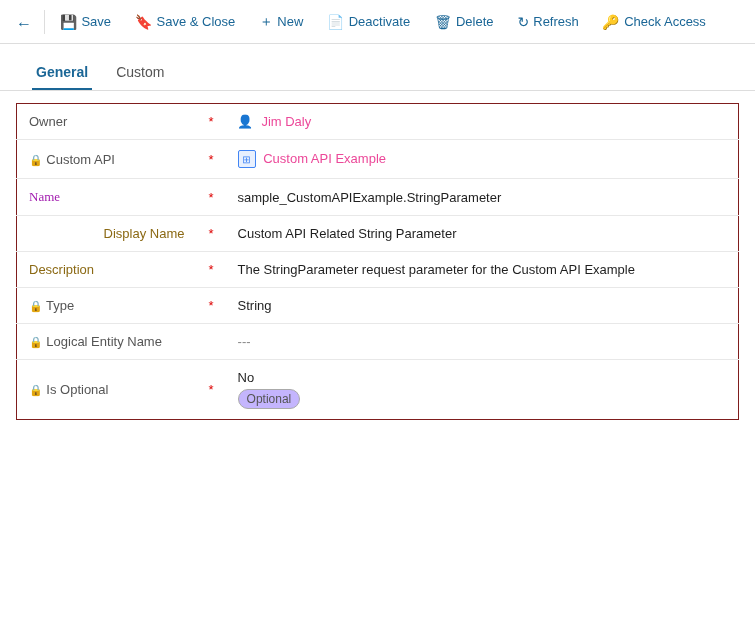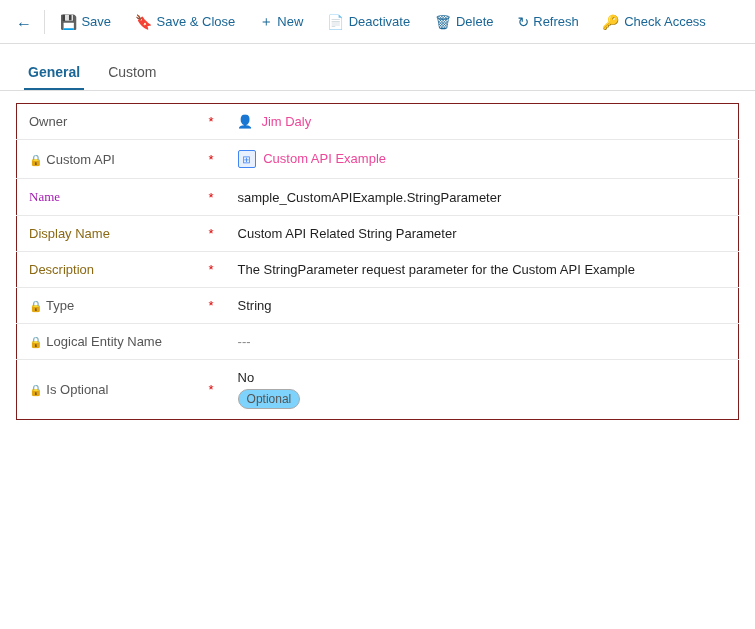--- a/index.html
+++ b/index.html
@@ -24,21 +24,21 @@
     
     .page { background: #fff; margin: 0; padding: 0; height: calc(629px - 44px); overflow-y: auto; }
 
     
     .page-header { padding: 16px 20px 0 20px; }
     .page-title { font-size: 18px; font-weight: 600; color: #1f1f1f; }
     .page-title .saved-badge { font-size: 13px; font-weight: 400; color: #666; margin-left: 8px; }
     .page-subtitle { font-size: 12px; color: #666; margin-top: 2px; }
 
     
-    .tabs { display: flex; padding: 12px 24px 0; border-bottom: 1px solid #ddd; margin-bottom: 0; }
+    .tabs { display: flex; padding: 12px 32px 0; border-bottom: 1px solid #ddd; margin-bottom: 0; }
     .tab {
       padding: 8px 4px; margin-right: 20px; font-size: 14px; cursor: pointer;
       color: #555; border-bottom: 2px solid transparent; text-decoration: none;
     }
     .tab.active { color: #1a6696; border-bottom: 2px solid #1a6696; font-weight: 600; }
 
     
     .form-section { padding: 0 16px 16px; }
     .form-table { width: 100%; border-collapse: collapse; border: 1px solid #7f1d1d; margin-top: 12px; }
     .form-table tr { border-bottom: 1px solid #e8e8e8; }
@@ -51,21 +51,21 @@
     .lock-icon { font-size: 11px; color: #888; }
     .custom-api-icon {
       display: inline-flex; align-items: center; justify-content: center;
       width: 18px; height: 18px; background: #e8f0fe; border: 1px solid #4285f4;
       color: #4285f4; font-size: 10px; margin-right: 4px; border-radius: 2px;
     }
 
     
     .optional-badge {
       display: inline-block; padding: 2px 8px; border: 1px solid #aaa;
-      border-radius: 10px; font-size: 12px; color: #555; background: #7dd3fc;
+      border-radius: 10px; font-size: 12px; color: #555; background: #c4b5fd;
       margin-top: 4px;
     }
   </style>
 </head>
 <body>
 
 <div class="toolbar">
   <button class="back-btn">
     <span>←</span>
   </button>
@@ -132,21 +132,21 @@
         </tr>
 
 
         <tr>
           <td class="label-cell" style="color:#a21caf;font-family:Liberation Serif, serif;">Name</td>
           <td class="req-cell" style="color:#d00;">*</td>
           <td class="value-cell">sample_CustomAPIExample.StringParameter</td>
         </tr>
 
         <tr>
-          <td class="label-cell" style="color:#8b6914;">Display Name</td>
+          <td class="label-cell" style="color:#8b6914;text-align:right;">Display Name</td>
           <td class="req-cell" style="color:#d00;">*</td>
           <td class="value-cell">Custom API Related String Parameter</td>
         </tr>
 
         <tr>
           <td class="label-cell" style="color:#8b6914;">Description</td>
           <td class="req-cell" style="color:#d00;">*</td>
           <td class="value-cell">The StringParameter request parameter for the Custom API Example</td>
         </tr>
 

